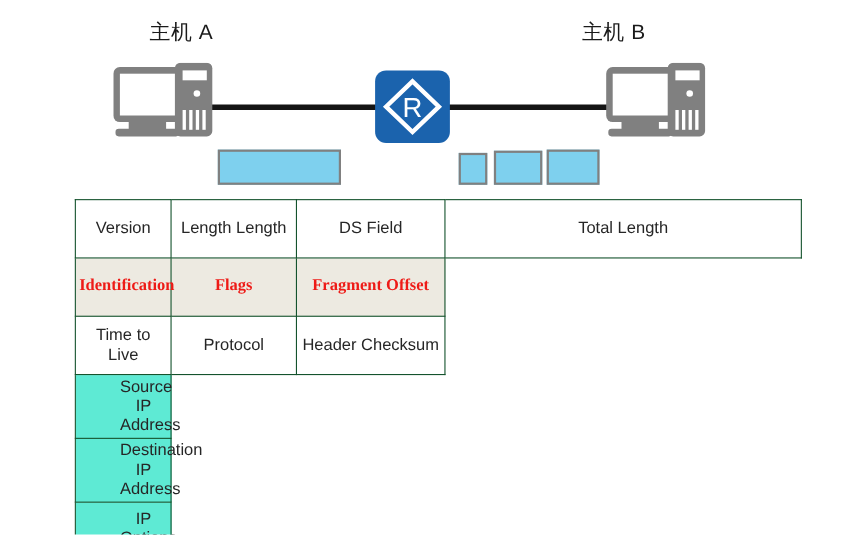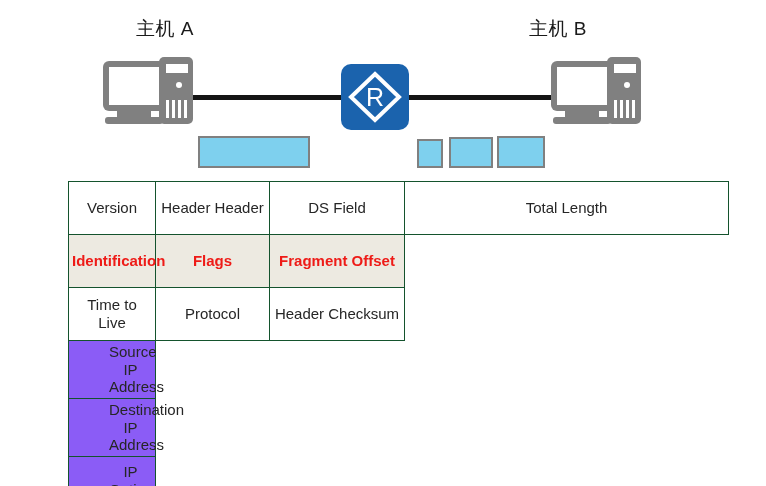--- a/index.html
+++ b/index.html
@@ -95,22 +95,23 @@
     color: #262626;
     padding: 2px 3px;
     line-height: 1.18;
   }
   #ip-header-table tr.row-plain td { height: 48px; background: #ffffff; }
   #ip-header-table tr.row-highlight td {
     height: 48px;
     background: #edeae1;
     color: #ee1b17;
     font-weight: bold;
-  }
-  #ip-header-table tr.row-wide td { height: 43px; background: #8b5cf6; padding-left: 40px; }
+    font-family: Liberation Serif, serif;
+  }
+  #ip-header-table tr.row-wide td { height: 43px; background: #5eead4; padding-left: 40px; }
 </style>
 </head>
 <body>
 
 <div id="topology">
 
   <div class="host-label" id="label-host-a">主机 A</div>
 
   <div class="host-label" id="label-host-b">主机 B</div>
 
@@ -167,21 +168,21 @@
   <div class="packet" id="packet-big"></div>
   <div class="packet" id="packet-frag-1"></div>
   <div class="packet" id="packet-frag-2"></div>
   <div class="packet" id="packet-frag-3"></div>
 </div>
 
 <table id="ip-header-table">
   <tbody>
       <tr class="row-plain">
         <td style="width: 80px;">Version</td>
-        <td style="width: 107px;">Header Header</td>
+        <td style="width: 107px;">Length Length</td>
         <td style="width: 128px;">DS Field</td>
         <td style="width: 317px;">Total Length</td>
       </tr>
       <tr class="row-highlight">
         <td style="width: 315px;">Identification</td>
         <td style="width: 93px;">Flags</td>
         <td style="width: 224px;">Fragment Offset</td>
       </tr>
       <tr class="row-plain">
         <td style="width: 158px;">Time to Live</td>

